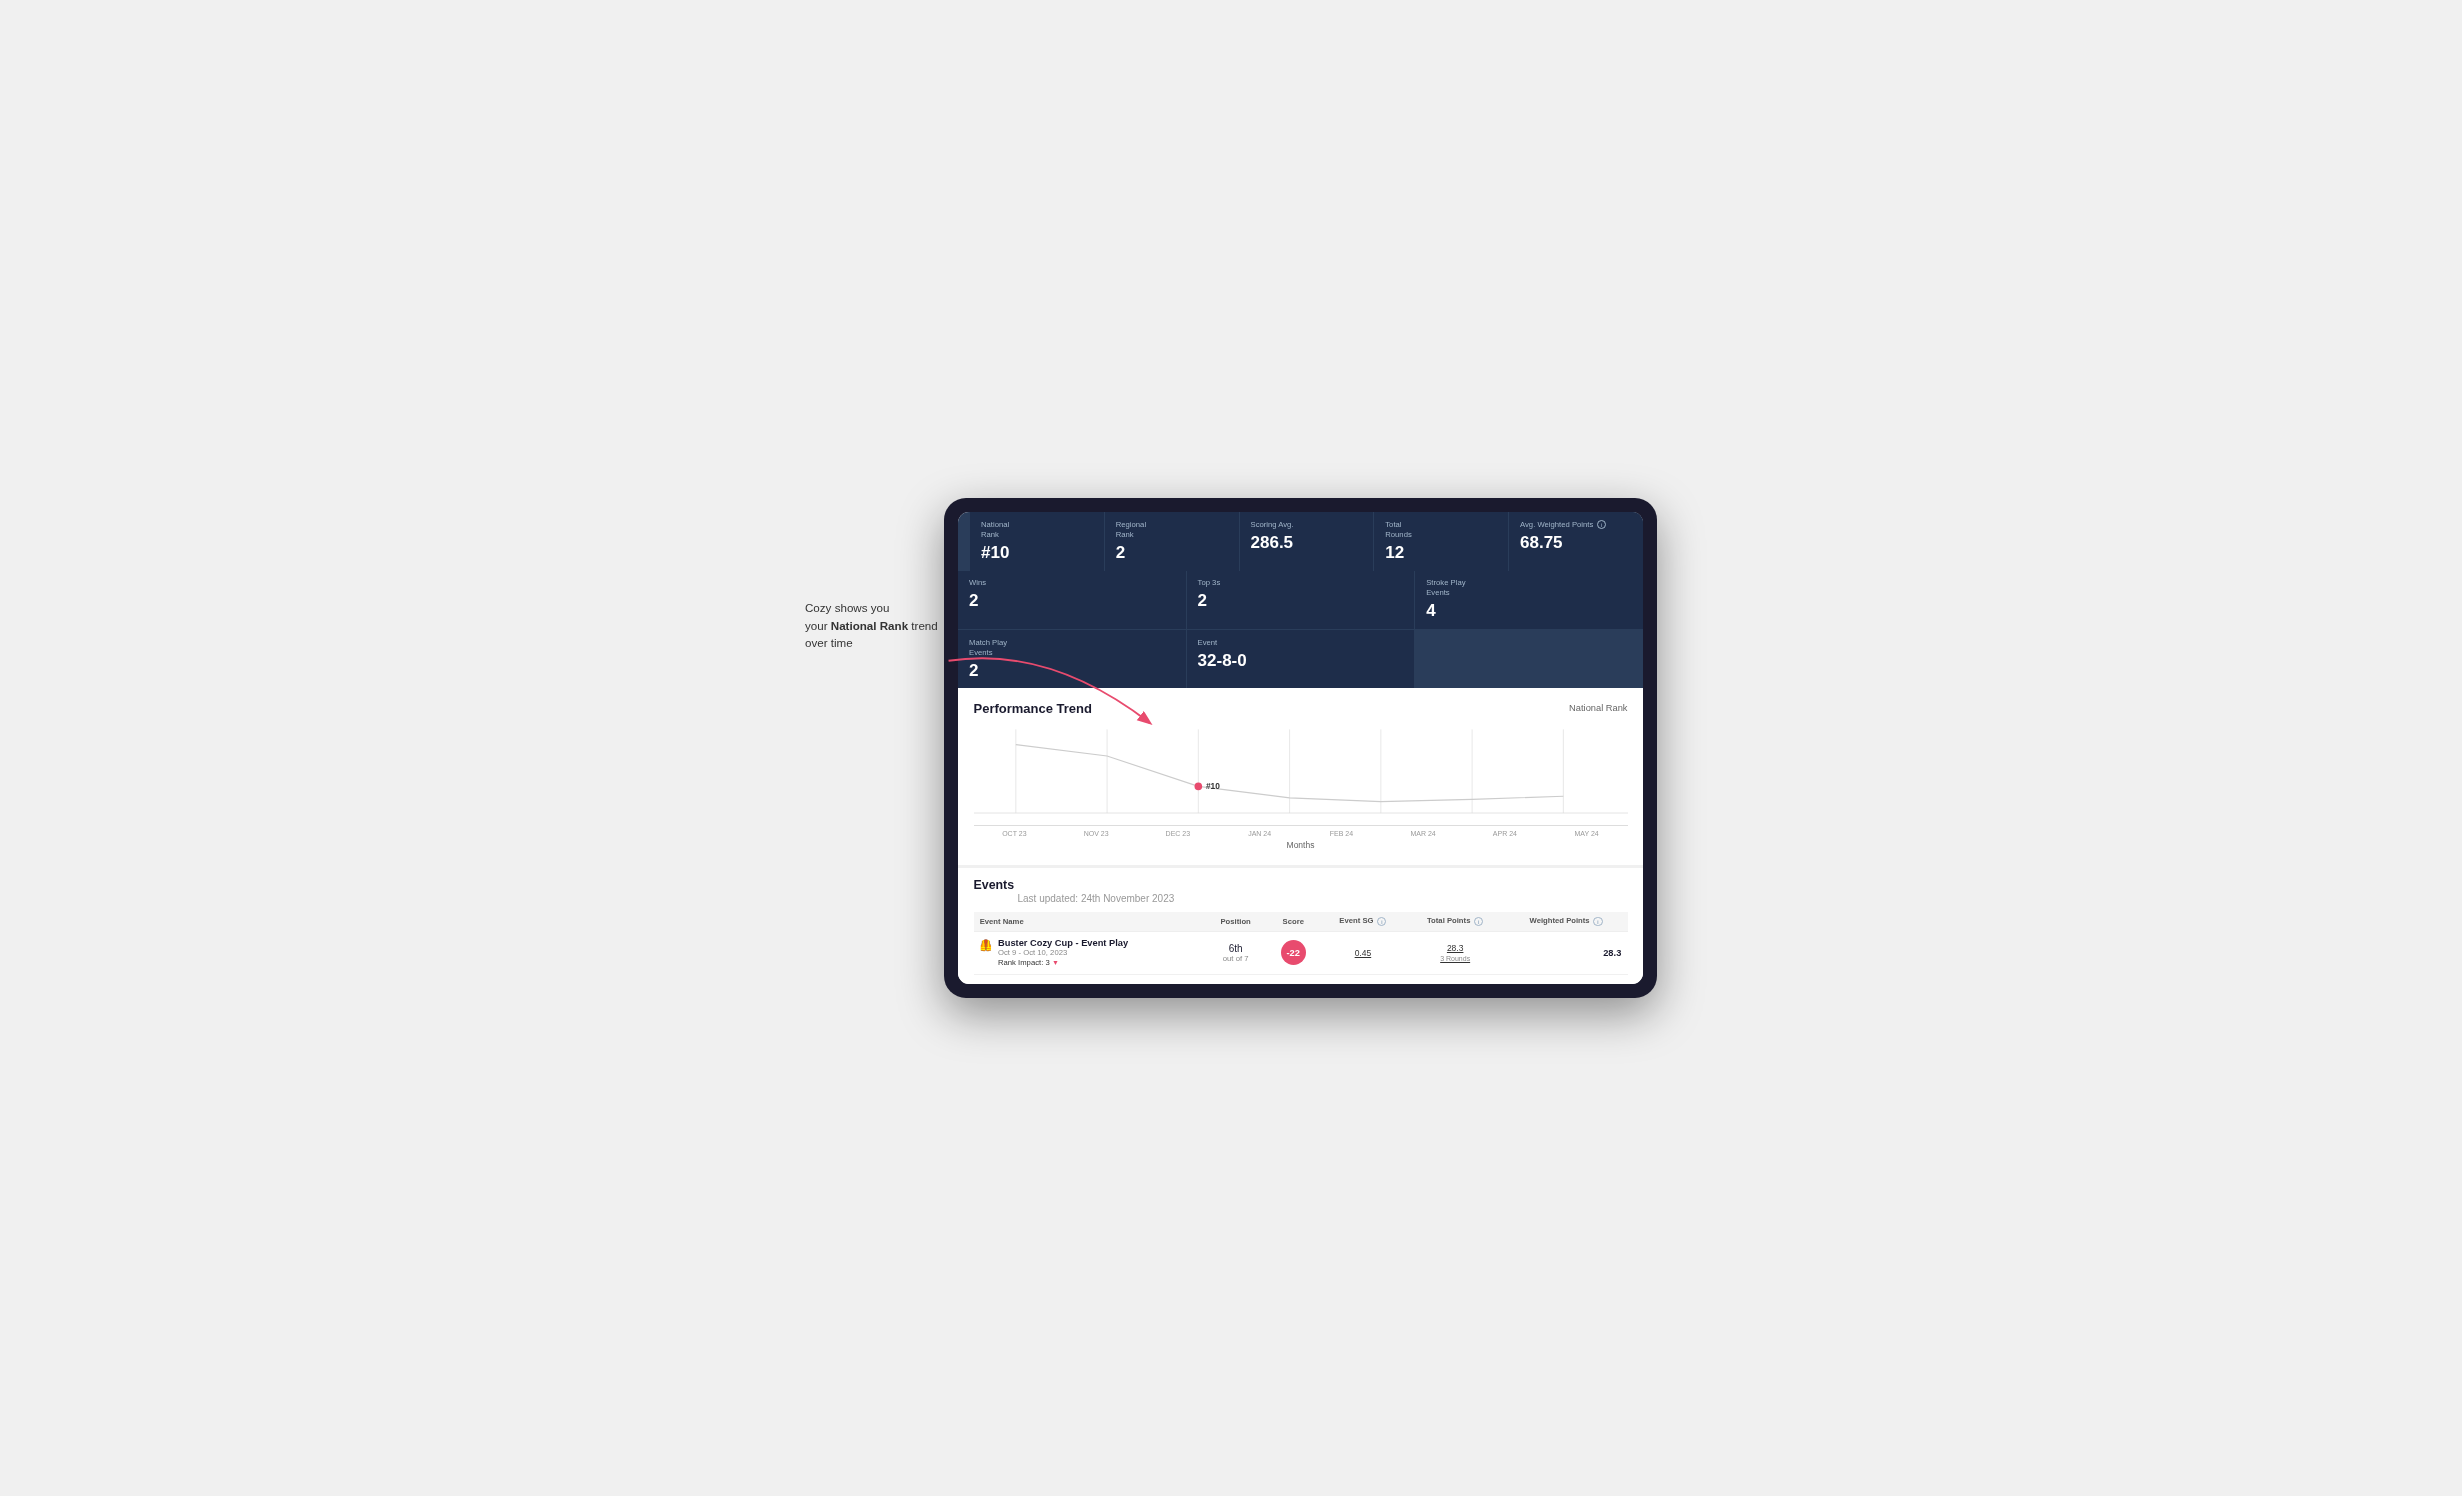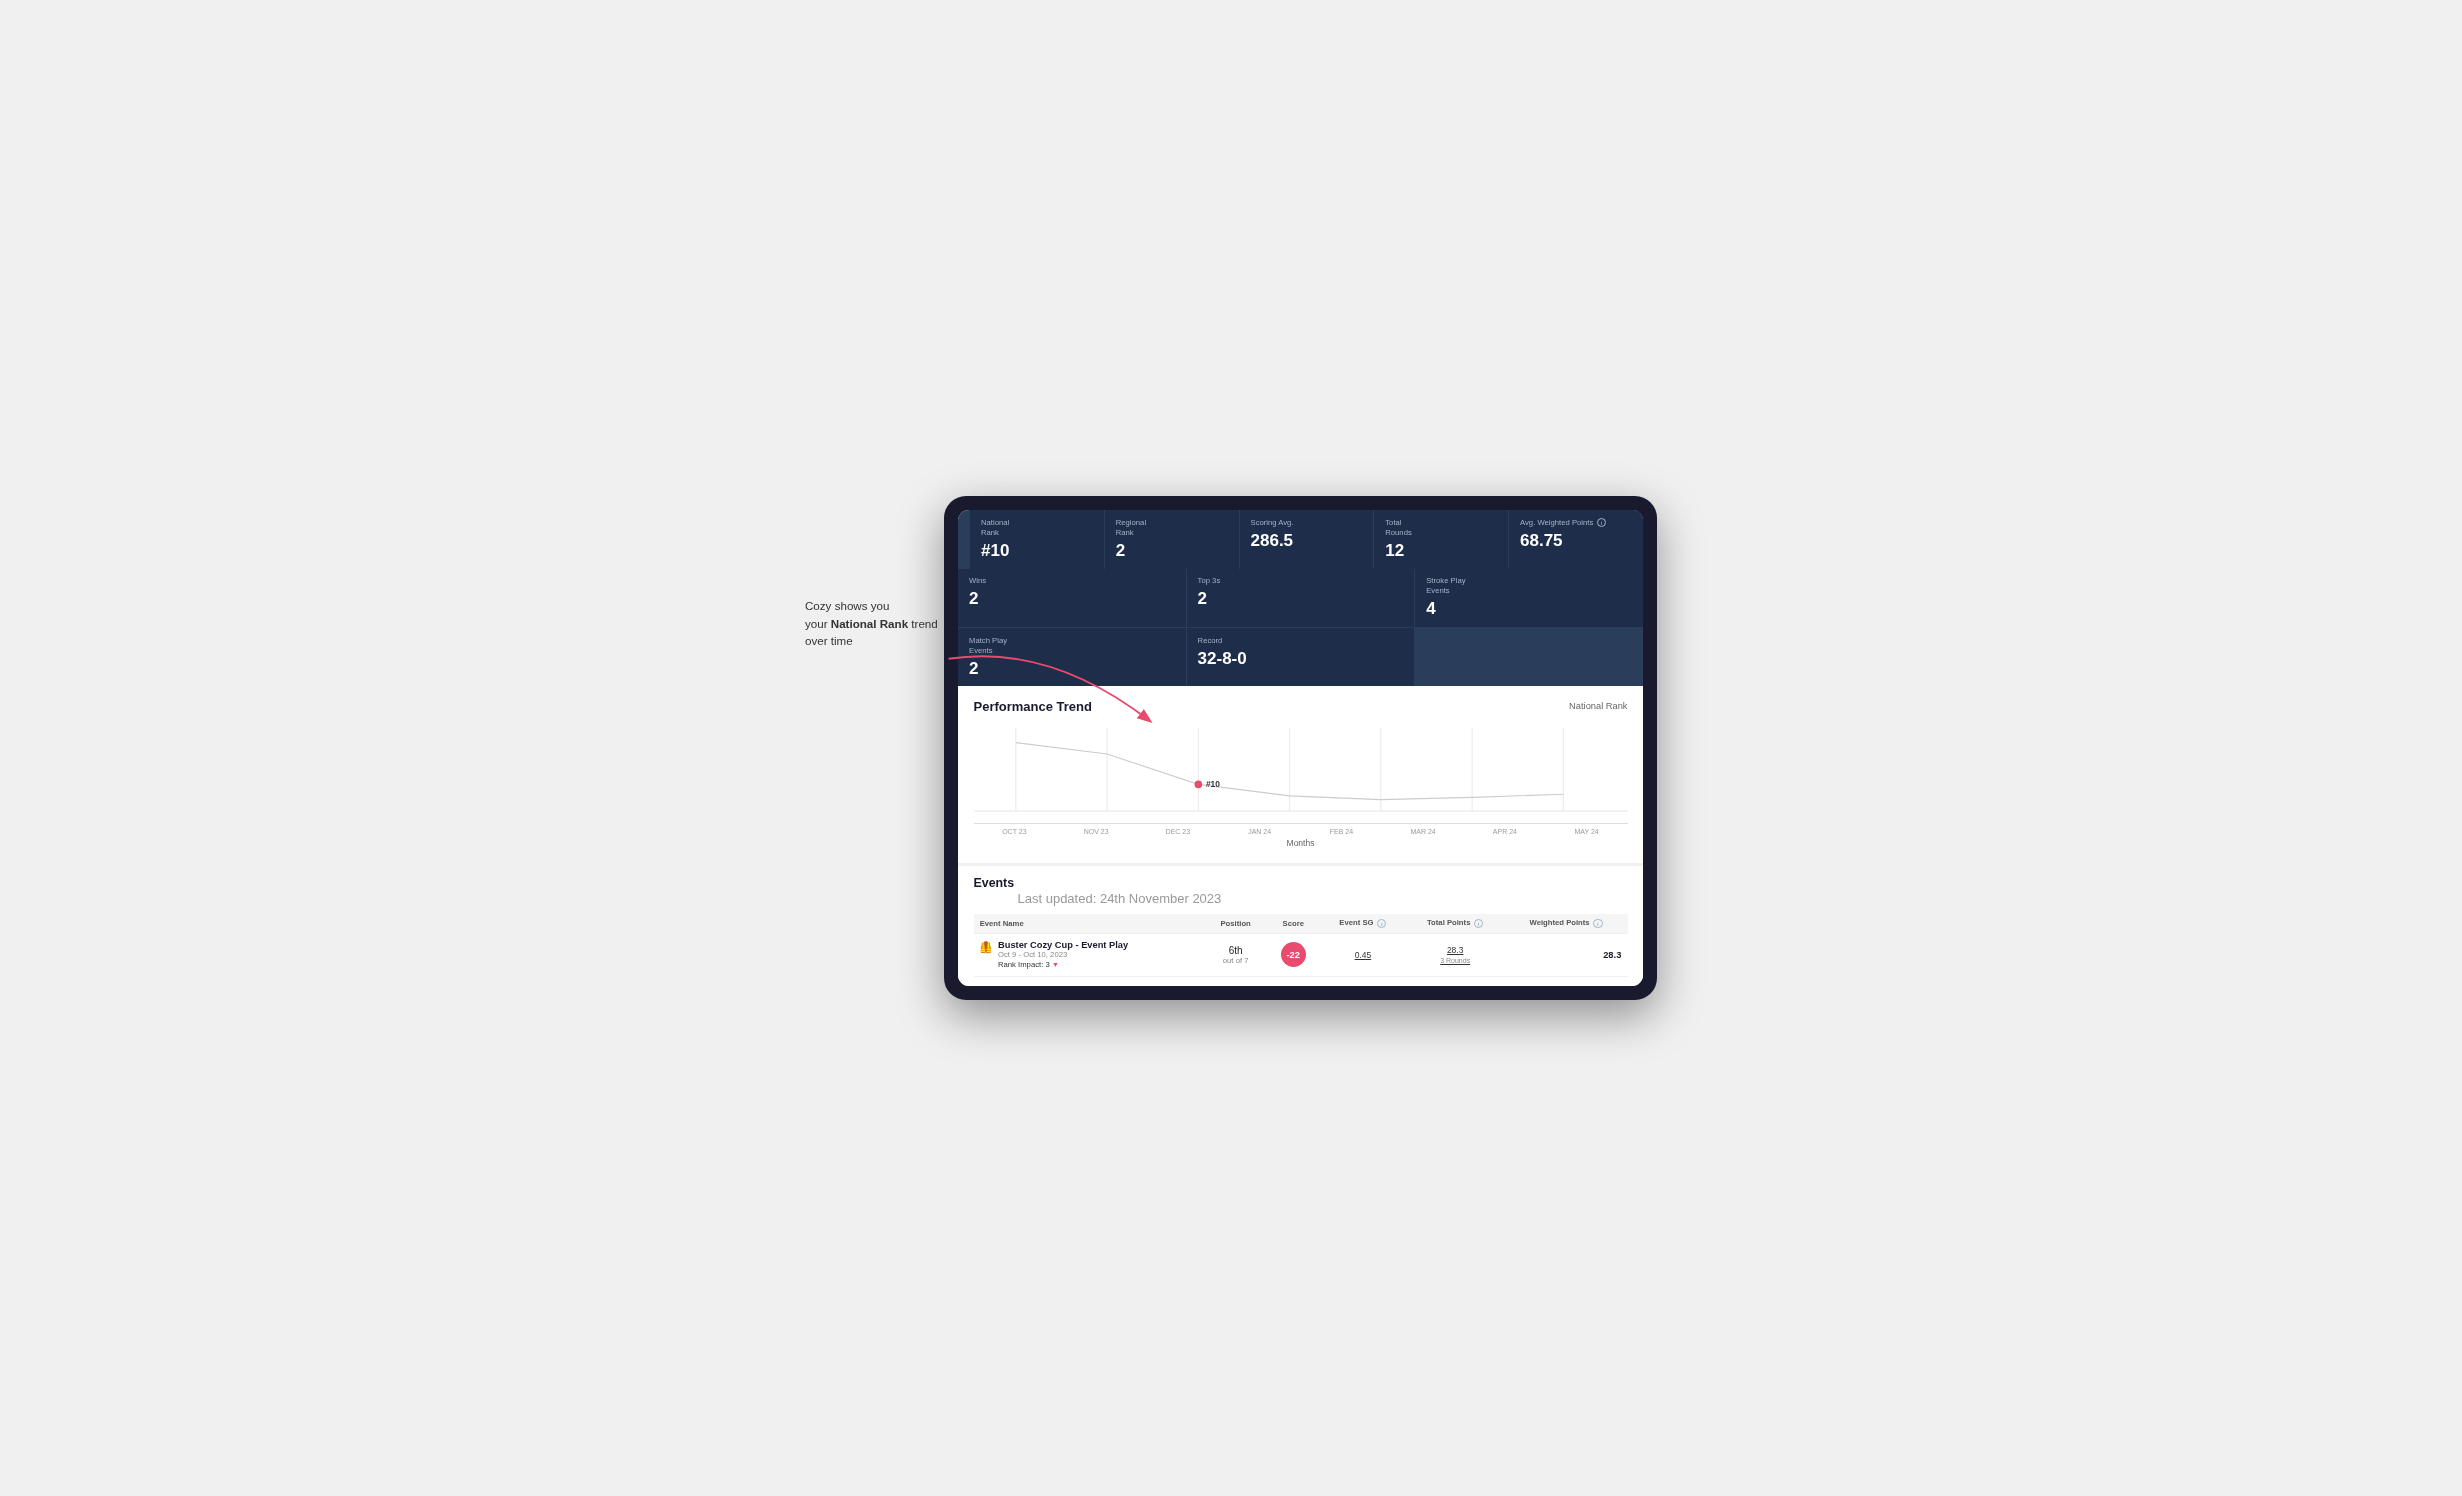--- a/index.html
+++ b/index.html
@@ -170,21 +170,21 @@
     }
 
     .events-title {
       font-size: 12.4px;
       font-weight: 700;
       color: #1a1a2e;
       margin-bottom: 1.5px;
     }
 
     .events-updated {
-      font-size: 13px;
+      font-size: 10px;
       color: #999;
       margin-bottom: 7.7px;
       padding-left: 44px;
     }
 
     .events-table {
       width: 100%;
       border-collapse: collapse;
       font-size: 8.5px;
     }
@@ -354,21 +354,21 @@
         </div>
         <div class="stat-cell">
           <div class="stat-label">Stroke Play<br>Events</div>
           <div class="stat-value">4</div>
         </div>
         <div class="stat-cell">
           <div class="stat-label">Match Play<br>Events</div>
           <div class="stat-value">2</div>
         </div>
         <div class="stat-cell">
-          <div class="stat-label">Record</div>
+          <div class="stat-label">Event</div>
           <div class="stat-value">32-8-0</div>
         </div>
       </div>
 
       <div class="performance-section">
         <div class="perf-header">
           <span class="perf-title">Performance Trend</span>
           <span class="perf-subtitle">National Rank</span>
         </div>
 

